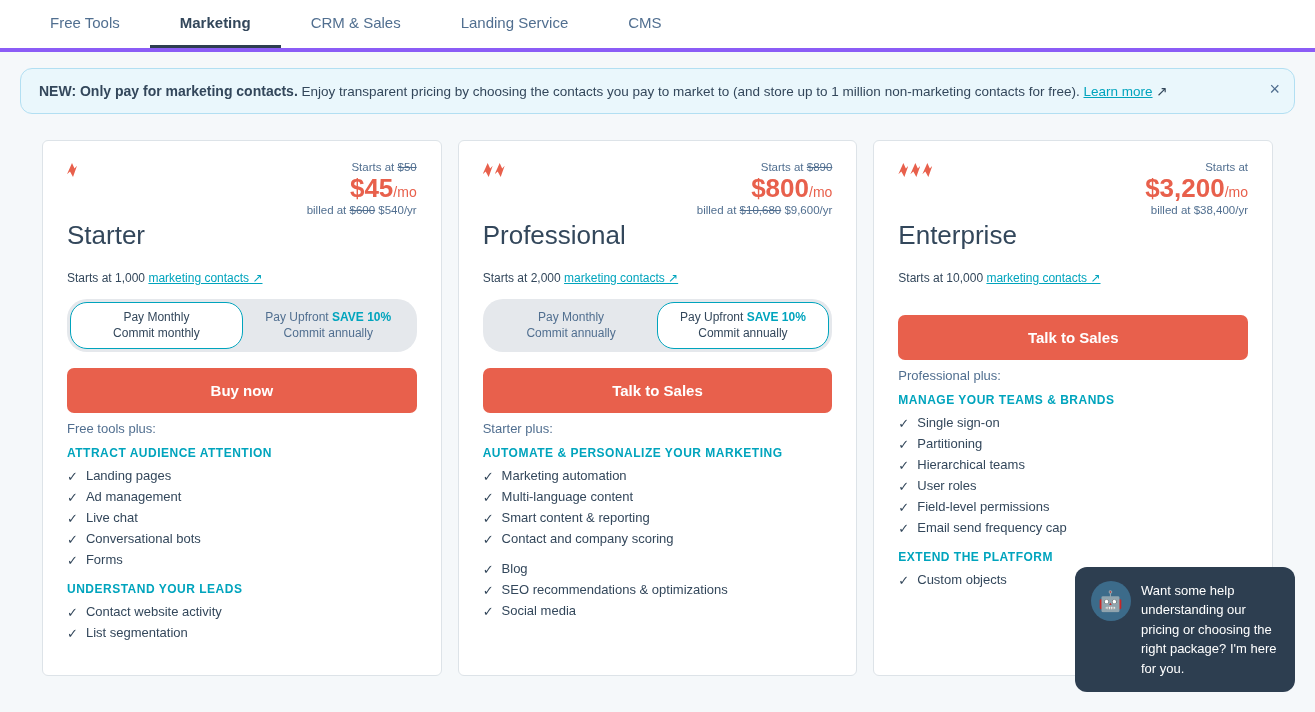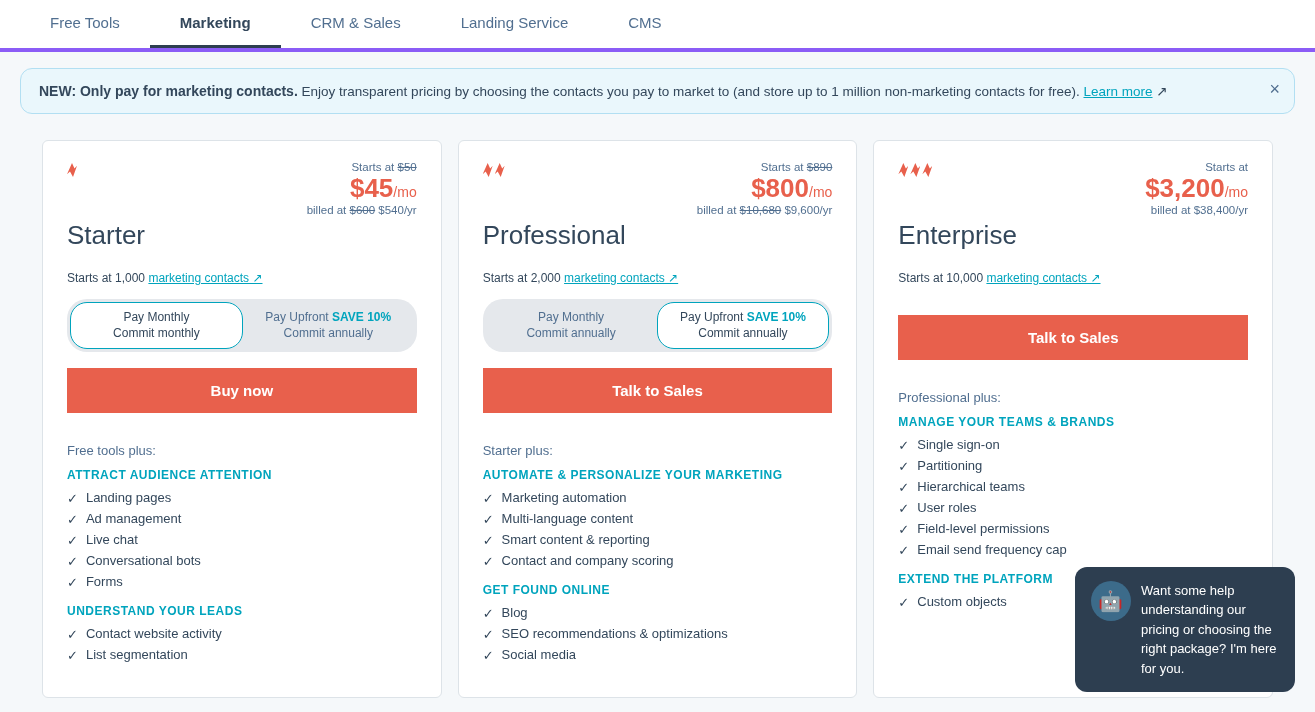--- a/index.html
+++ b/index.html
@@ -33,21 +33,21 @@
 
     .contacts-line { font-size: 12px; color: #33475b; margin-bottom: 14px; }
     .contacts-link { color: #00a4bd; font-weight: 500; }
 
     .toggle-group { display: flex; background: #e5e8ec; border-radius: 20px; padding: 3px; margin-bottom: 16px; width: 100%; margin-top: 12px; }
     .toggle-btn { flex: 1; padding: 7px 10px; border-radius: 17px; border: none; cursor: pointer; font-size: 12px; text-align: center; line-height: 1.3; }
     .toggle-btn.active { background: #fff; border: 1.5px solid #00a4bd; color: #33475b; font-weight: 500; }
     .toggle-btn.inactive { background: transparent; color: #516f90; border: none; }
     .save-badge { color: #00a4bd; font-weight: 700; }
 
-    .cta-btn { width: 100%; padding: 14px; border-radius: 0; border: none; cursor: pointer; font-size: 15px; font-weight: 600; color: #fff; background: #e8604c; margin-bottom: 30px; }
+    .cta-btn { width: 100%; padding: 14px; border-radius: 7px; border: none; cursor: pointer; font-size: 15px; font-weight: 600; color: #fff; background: #e8604c; margin-bottom: 8px; }
 
     .plus-line { font-size: 13px; color: #516f90; margin-bottom: 10px; }
 
     .feature-section-title { font-size: 12px; font-weight: 700; color: #00a4bd; margin-bottom: 8px; letter-spacing: 0.5px; }
 
     .feature-list { list-style: none; margin-bottom: 14px; }
     .feature-list li { display: flex; align-items: flex-start; gap: 8px; font-size: 13px; color: #33475b; margin-bottom: 5px; }
     .check { color: #33475b; font-size: 13px; margin-top: 1px; }
 
     .chat-bubble { position: fixed; bottom: 20px; right: 20px; background: #2d3e50; color: #fff; border-radius: 12px; padding: 14px 16px; max-width: 220px; font-size: 13px; line-height: 1.5; display: flex; align-items: flex-start; gap: 10px; z-index: 100; }
@@ -175,21 +175,20 @@
         <li>
           <span class="check">✓</span>
           <span>Smart content &amp; reporting</span>
         </li>
         <li>
           <span class="check">✓</span>
           <span>Contact and company scoring</span>
         </li>
       </ul>
     
-      <div class="feature-section-title">GET FOUND ONLINE</div>
       <ul class="feature-list">
         <li>
           <span class="check">✓</span>
           <span>Blog</span>
         </li>
         <li>
           <span class="check">✓</span>
           <span>SEO recommendations &amp; optimizations</span>
         </li>
         <li>

